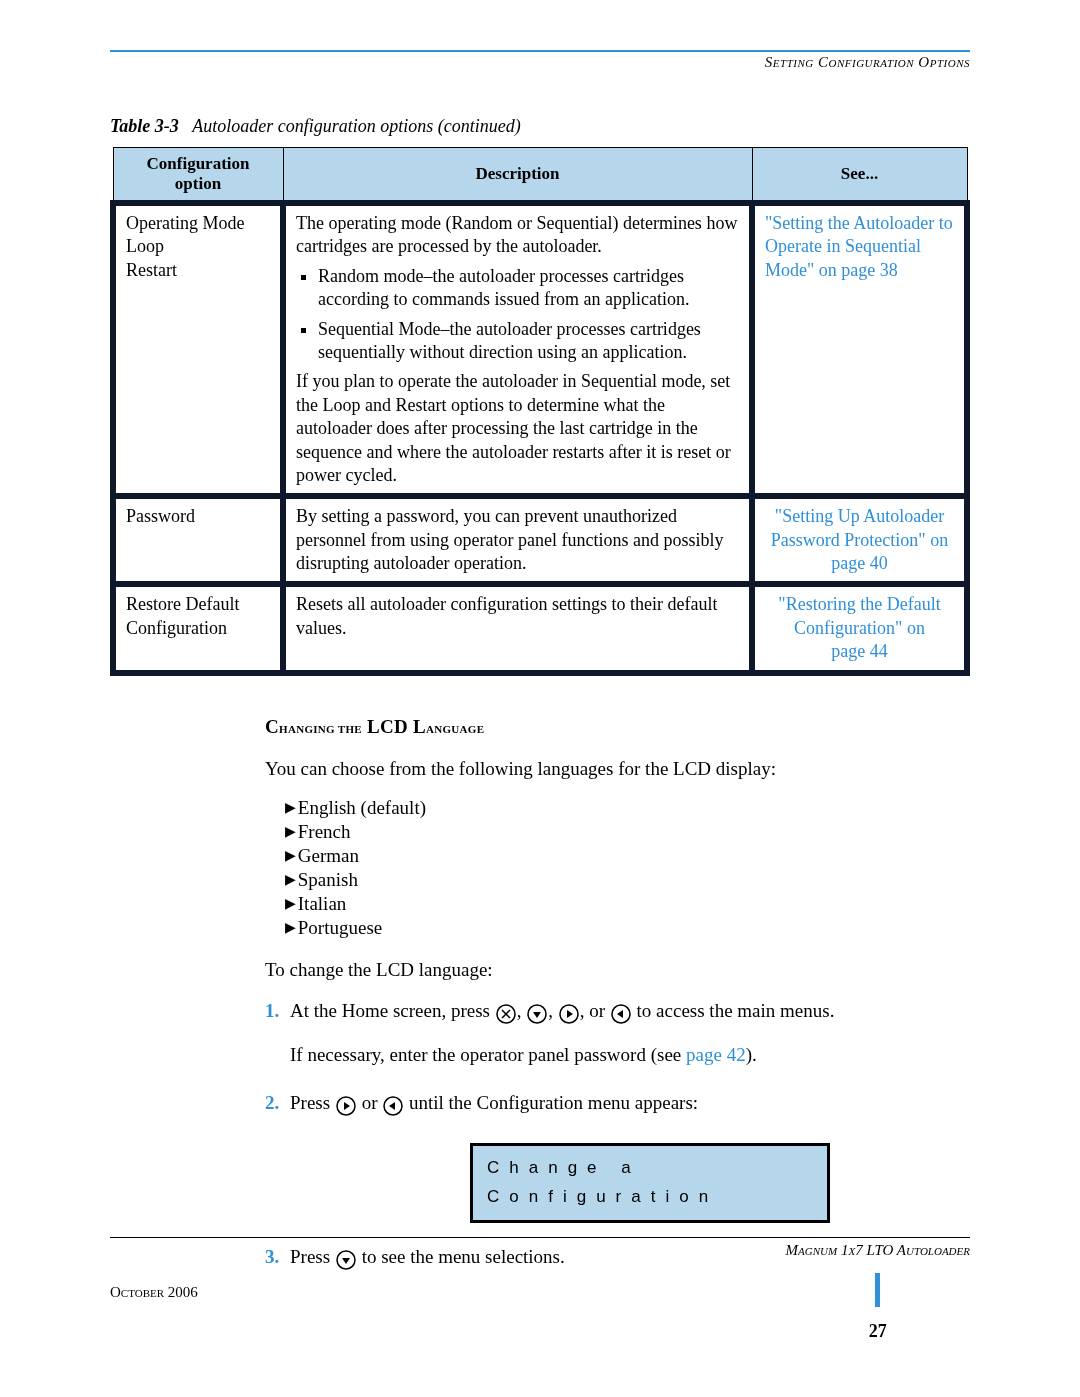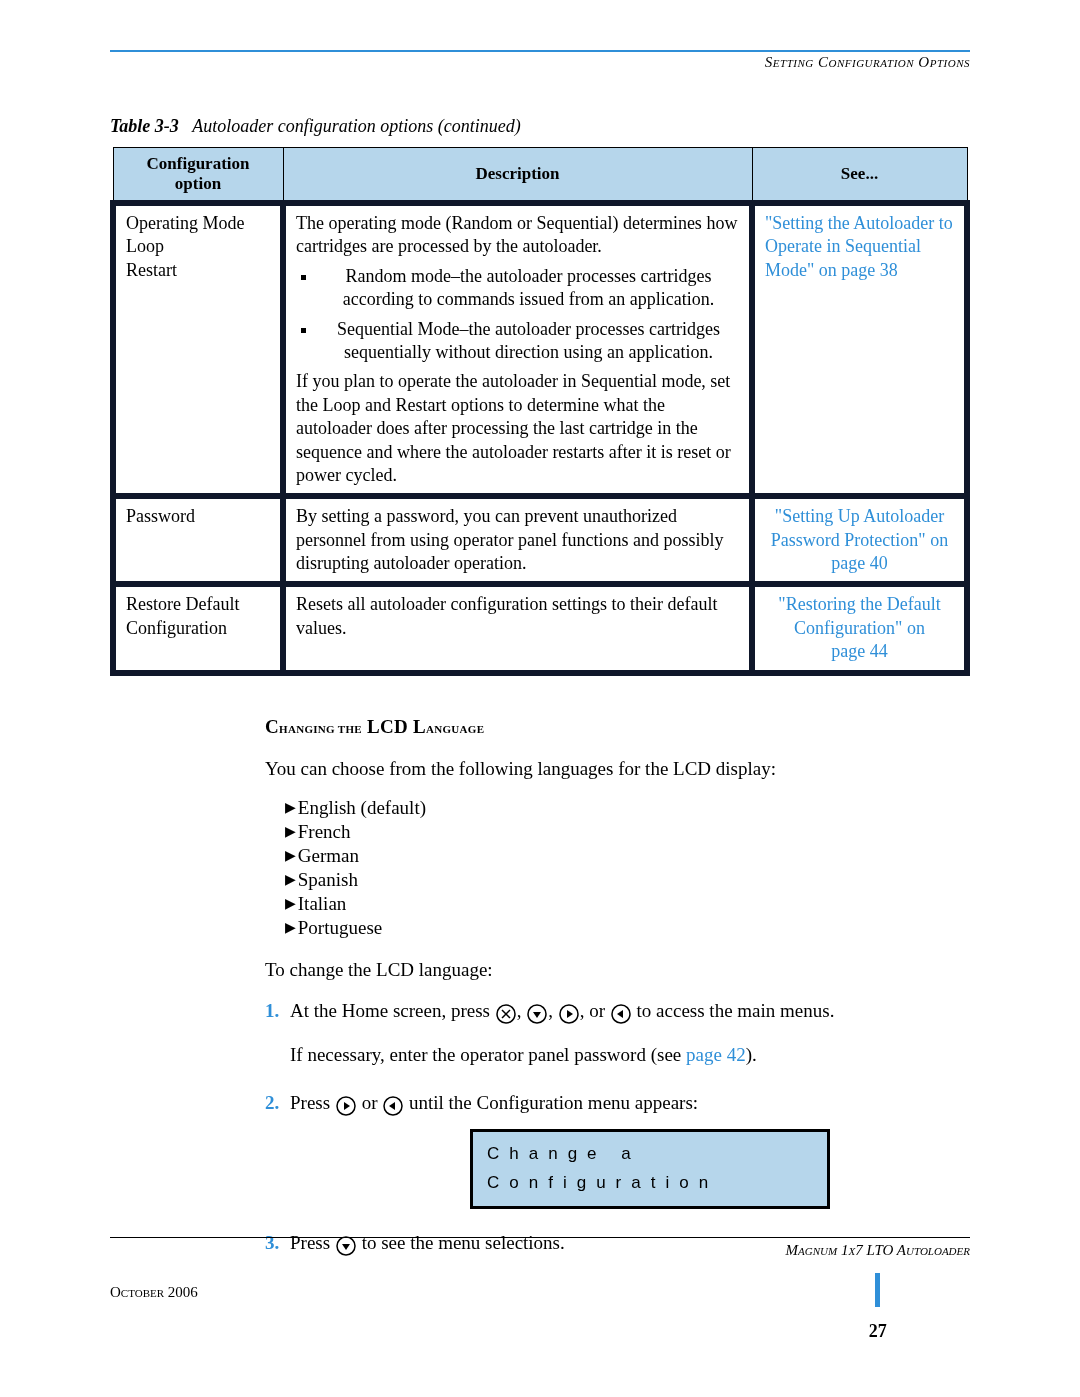--- a/index.html
+++ b/index.html
@@ -51,21 +51,21 @@
     vertical-align: top;
     font-size: 18px;
     line-height: 1.3;
   }
   .col-opt { width: 170px; }
   .col-desc { width: auto; }
   .col-see { width: 215px; }
   .link { color: #2F8FD8; }
   .center { text-align: center; }
   .desc-list { margin: 6px 0 6px 22px; }
-  .desc-list li { list-style: square; margin-bottom: 6px; line-height:1.3;text-align:center;}
+  .desc-list li { list-style: square; margin-bottom: 6px; line-height:1.3;}
   .section-heading {
     margin-top: 40px;
     font-weight: bold;
     font-size: 19px;
     letter-spacing: 0.3px;
     margin-left: 155px;
   }
   .sc-upper { text-transform: uppercase; font-size: 11px; }
   .body-p { margin-top: 18px; font-size: 19px; margin-left: 155px; line-height:1.35; }
   .lang-list { margin-top: 16px; margin-left: 175px; font-size:19px; }
@@ -75,21 +75,21 @@
   .step { margin-bottom: 20px; line-height:1.5; display:flex; }
   .step-num { color:#2F8FD8; font-weight:bold; width:25px; flex-shrink:0; }
   .step-body { flex:1; }
   .step-sub { margin-top: 14px; }
   .btn-icon {
     display:inline-block; vertical-align:middle;
     margin: 0 1px;
   }
   .lcd {
     width: 360px;
-    margin: 10px 0 0 180px;
+    margin: 24px 0 0 180px;
     background:#B6D6EB;
     border:3px solid #000;
     padding: 8px 10px 8px 14px;
     font-family: "Arial", sans-serif;
     font-size: 17px;
     letter-spacing: 10px;
     line-height: 1.7;
     font-weight: 500;
   }
   .footer {

